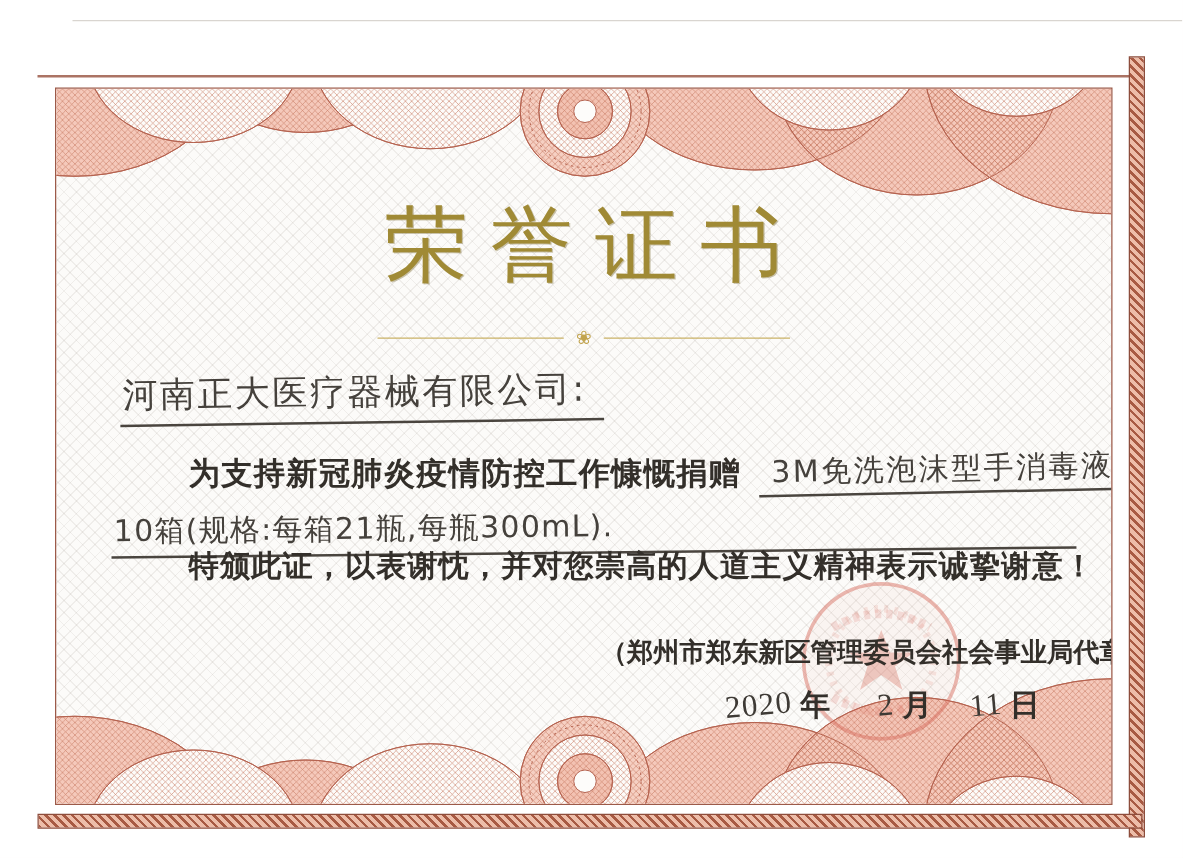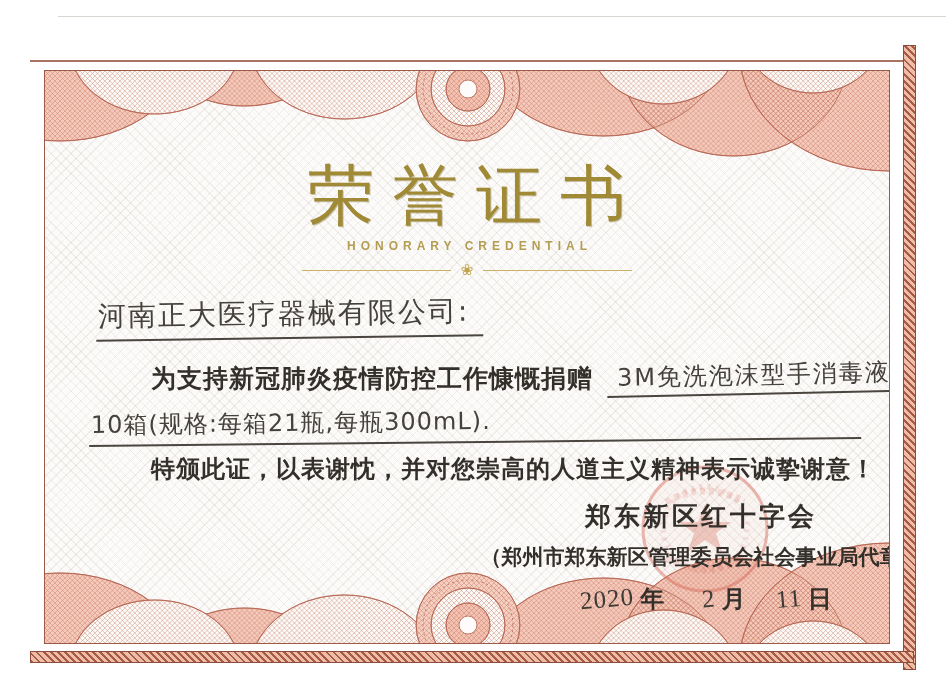--- a/index.html
+++ b/index.html
@@ -75,21 +75,21 @@
     font-size:24px; letter-spacing:2px; padding:0 4px 2px 10px;
     transform:rotate(-1.2deg); white-space:nowrap;
   }
   .detail-row {
     position:absolute; top:334px; left:44px; width:772px; z-index:2;
     border-bottom:2px solid #4a453f;
     font-size:24px; letter-spacing:1px; padding:0 0 4px 2px;
     transform:rotate(-0.6deg); white-space:nowrap;
   }
   .closing-line {
-    position:absolute; top:382px; left:106px; z-index:2;
+    position:absolute; top:366px; left:106px; z-index:2;
     font-size:24px; letter-spacing:1px; white-space:nowrap;
   }
   .sign-block {
     position:absolute; top:428px; left:421px; width:470px; z-index:2;
     text-align:center;
   }
   .issuer { font-size:26px; letter-spacing:3px; white-space:nowrap; }
   .issuer-note { font-size:21px; letter-spacing:0; margin-top:9px; white-space:nowrap; }
   .date-row { margin-top:12px; white-space:nowrap; padding-left:10px; }
   .date-unit { font-size:24px; font-weight:bold; color:#332f2a; }
@@ -193,21 +193,20 @@
           <circle cx="424" cy="18" r="37" fill="#fdfcfa"></circle>
           <circle cx="424" cy="18" r="37" fill="url(#net)"></circle>
           <circle cx="424" cy="18" r="22" fill="#f3c2b2"></circle>
           <circle cx="424" cy="18" r="22" fill="url(#net)"></circle>
           <circle cx="424" cy="18" r="9" fill="#fdfcfa"></circle>
         </g>
       </g>
     </svg>
 
     <div class="title">荣誉证书</div>
-    <div class="subtitle">HONORARY CREDENTIAL</div>
     <div class="divider">
       <span class="rule"></span>
       <span class="ornament">❀</span>
       <span class="rule"></span>
     </div>
 
     <div class="recipient-line hw">河南正大医疗器械有限公司:</div>
 
     <div class="donation-row">
       <span class="donation-lead printed">为支持新冠肺炎疫情防控工作慷慨捐赠</span>
@@ -220,21 +219,20 @@
 
     <svg class="seal" width="135" height="135" viewBox="0 0 135 135">
       <circle cx="67" cy="67" r="62" fill="rgba(220,95,78,0.05)" stroke="#d5685a" stroke-width="3" stroke-opacity="0.55"></circle>
       <circle cx="67" cy="67" r="42" fill="none" stroke="#d5685a" stroke-width="6" stroke-opacity="0.18" stroke-dasharray="3 5"></circle>
       <polygon points="67,42 74,60 93,60 78,71 84,90 67,78 50,90 56,71 41,60 60,60" fill="#d5685a" fill-opacity="0.4"></polygon>
       <path d="M28 40 Q67 18 106 40" fill="none" stroke="#d5685a" stroke-width="7" stroke-opacity="0.22" stroke-dasharray="5 4"></path>
       <path d="M28 96 Q67 118 106 96" fill="none" stroke="#d5685a" stroke-width="7" stroke-opacity="0.22" stroke-dasharray="5 4"></path>
     </svg>
 
     <div class="sign-block">
-      <div class="issuer printed">郑东新区红十字会</div>
       <div class="issuer-note printed">（郑州市郑东新区管理委员会社会事业局代章）</div>
       <div class="date-row">
         <span class="hw-num">2020</span><span class="date-unit gap-a">年</span><span class="hw-num gap-b">2</span><span class="date-unit gap-a">月</span><span class="hw-num gap-c">11</span><span class="date-unit gap-a">日</span>
       </div>
     </div>
 
   </div>
 </div>
 
 </body></html>

